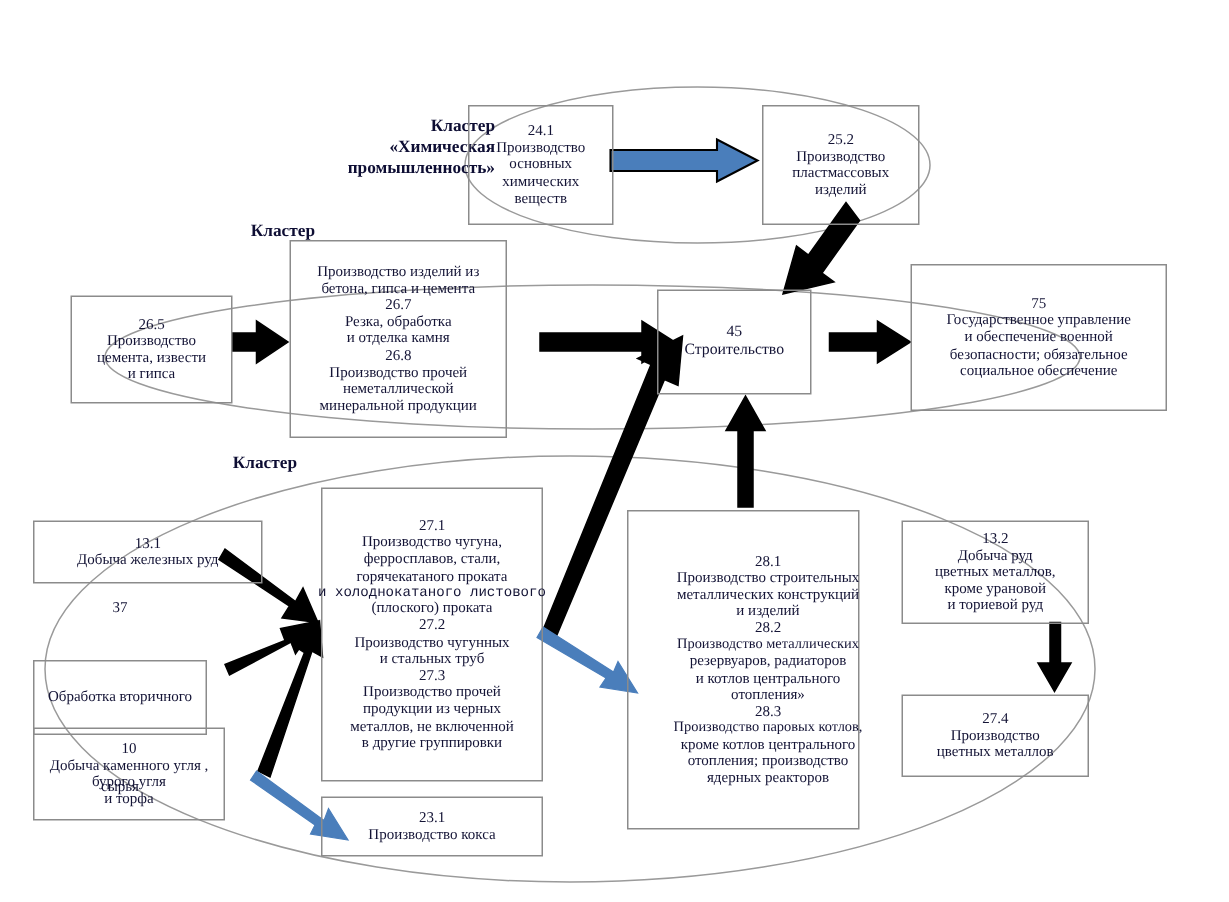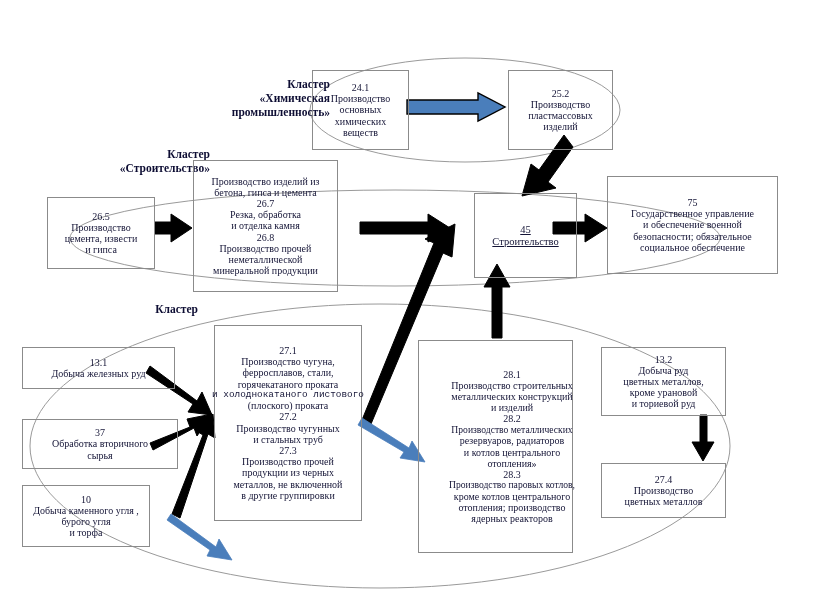--- a/index.html
+++ b/index.html
@@ -111,21 +111,20 @@
   </svg>
 
   <div class="cluster-label" style="left:140px; top:78px; width:190px; font-size:11.5px;">
     <span class="ln">Кластер</span>
     <span class="ln">«Химическая</span>
     <span class="ln">промышленность»</span>
   </div>
 
   <div class="cluster-label" style="left:40px; top:148px; width:170px; font-size:11.5px;">
     <span class="ln">Кластер</span>
-    <span class="ln">«Строительство»</span>
   </div>
 
   <div class="cluster-label" style="left:38px; top:303px; width:160px; font-size:11.5px;">
     <span class="ln">Кластер</span>
   </div>
 
   <div class="node" style="left:312px; top:70px; width:97px; height:80px; font-size:10px;">
     <span class="ln">24.1</span>
     <span class="ln">Производство</span>
     <span class="ln">основных</span>
@@ -152,39 +151,39 @@
     <span class="ln">бетона, гипса и цемента</span>
     <span class="ln">26.7</span>
     <span class="ln">Резка, обработка</span>
     <span class="ln">и отделка камня</span>
     <span class="ln">26.8</span>
     <span class="ln">Производство прочей</span>
     <span class="ln">неметаллической</span>
     <span class="ln">минеральной продукции</span>
   </div>
 
-  <div class="node" style="left:474px; top:193px; width:103px; height:85px; font-size:10.5px;text-decoration:underline;">
+  <div class="node" style="left:438px; top:193px; width:103px; height:70px; font-size:10.5px;">
     <span class="ln">45</span>
     <span class="ln">Строительство</span>
   </div>
 
   <div class="node" style="left:607px; top:176px; width:171px; height:98px; font-size:10px;">
     <span class="ln">75</span>
     <span class="ln">Государственное управление</span>
     <span class="ln">и обеспечение военной</span>
     <span class="ln">безопасности; обязательное</span>
     <span class="ln">социальное обеспечение</span>
   </div>
 
   <div class="node" style="left:22px; top:347px; width:153px; height:42px; font-size:10px;">
     <span class="ln">13.1</span>
     <span class="ln">Добыча железных руд</span>
   </div>
 
-  <div class="node" style="left:22px; top:419px; width:156px; height:50px; font-size:10px;">
+  <div class="node" style="left:22px; top:440px; width:116px; height:50px; font-size:10px;gap:48px;">
     <span class="ln">37</span>
     <span class="ln">Обработка вторичного</span>
     <span class="ln">сырья</span>
   </div>
 
   <div class="node" style="left:22px; top:485px; width:128px; height:62px; font-size:10px;">
     <span class="ln">10</span>
     <span class="ln">Добыча каменного угля ,</span>
     <span class="ln">бурого угля</span>
     <span class="ln">и торфа</span>
@@ -231,14 +230,18 @@
     <span class="ln">кроме урановой</span>
     <span class="ln">и ториевой руд</span>
   </div>
 
   <div class="node" style="left:601px; top:463px; width:125px; height:55px; font-size:10px;text-align:right;">
     <span class="ln">27.4</span>
     <span class="ln">Производство</span>
     <span class="ln">цветных металлов</span>
   </div>
 
+  <div class="node" style="left:214px; top:531px; width:148px; height:40px; font-size:10px;">
+    <span class="ln">23.1</span>
+    <span class="ln">Производство кокса</span>
+  </div>
 
 </div>
 
 </body></html>

